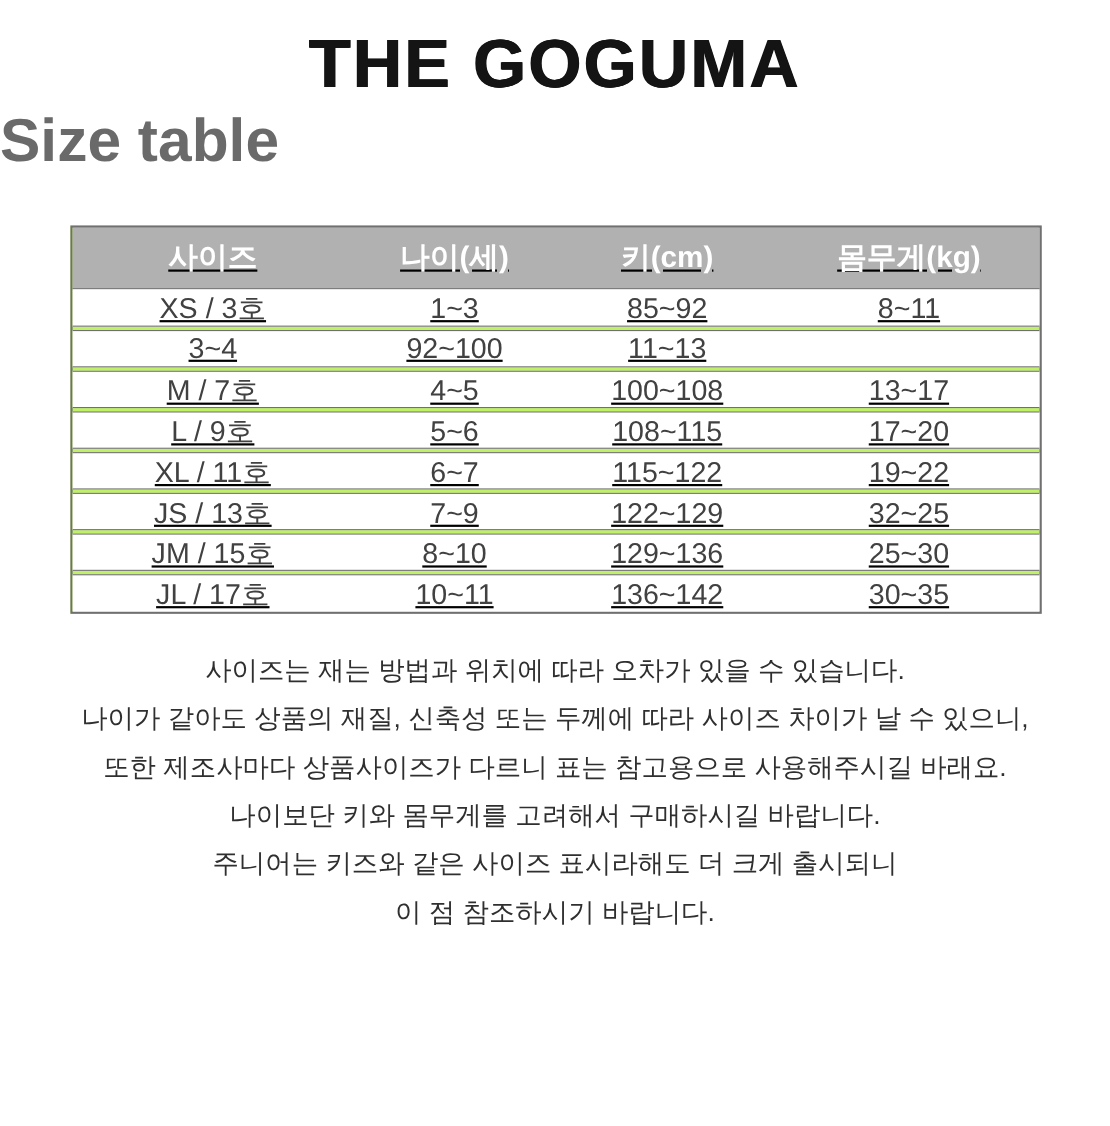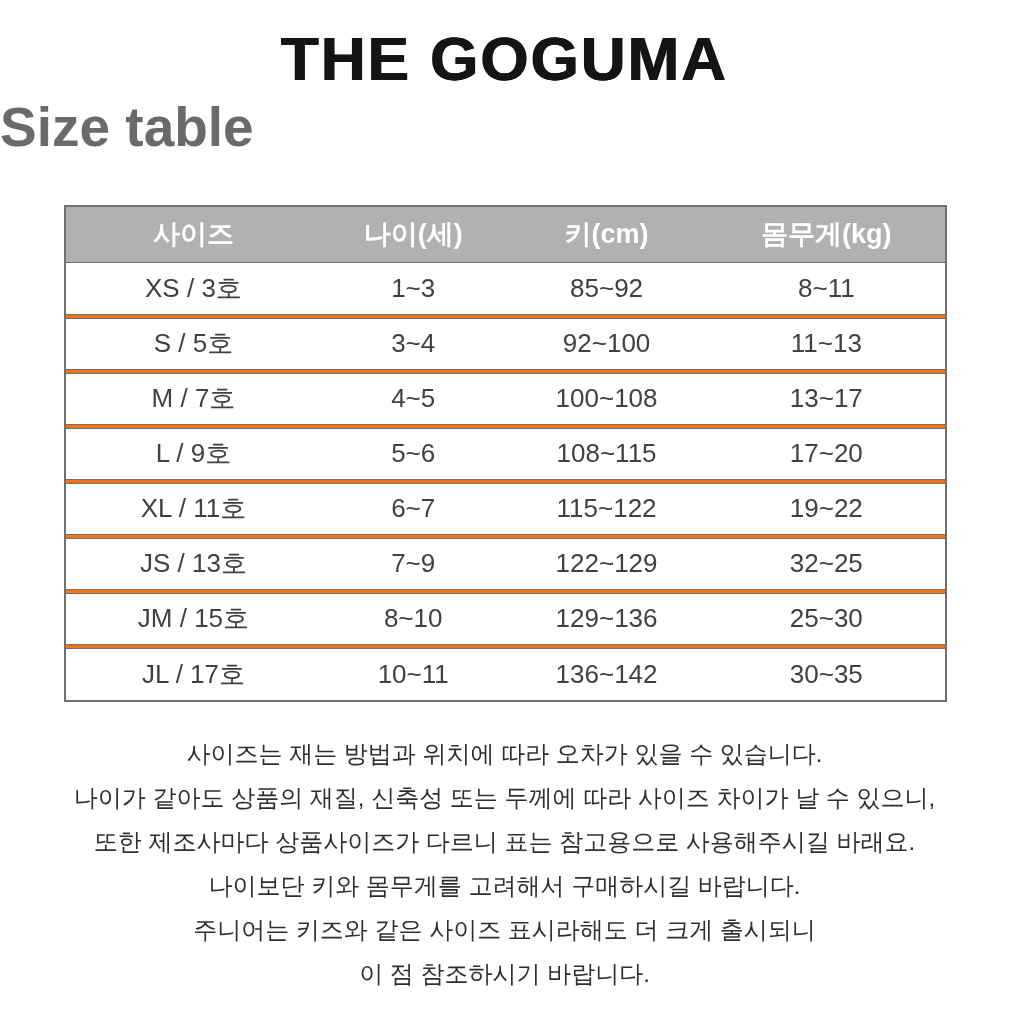--- a/index.html
+++ b/index.html
@@ -34,38 +34,39 @@
     font-weight:700;
     line-height:1.05;
     color:var(--subtitle-text);
     margin-top:8px;
   }
 
   .size-table{
     width:883px;
     margin:48px 0 0 64px;
     border:2px solid var(--table-border);
-    background:#f97316;
+    background:#bef264;
+    text-decoration:underline;
   }
   .t-row{
     display:grid;
     grid-template-columns:29% 21% 23% 27%;
     align-items:center;
     text-align:center;
   }
   .t-head{
     height:56px;
     background:var(--header-bg);
     color:var(--header-text);
     font-size:27px;
     font-weight:700;
     border-bottom:1px solid var(--table-border);
   }
   .t-body-row{
-    height:52px;
+    height:34px;
     font-size:26px;
     color:var(--cell-text);
     border-bottom:1px solid var(--table-border);
     background:#ffffff;
   }
   .t-body-row + .t-body-row{
     margin-top:3px;
     border-top:1px solid var(--table-border);
   }
   .t-body-row:last-child{border-bottom:none;}
@@ -96,21 +97,20 @@
     </div>
 
     <div class="t-row t-body-row">
       <div>XS / 3호</div>
       <div>1~3</div>
       <div>85~92</div>
       <div>8~11</div>
     </div>
 
     <div class="t-row t-body-row">
-      <div>S / 5호</div>
       <div>3~4</div>
       <div>92~100</div>
       <div>11~13</div>
     </div>
 
     <div class="t-row t-body-row">
       <div>M / 7호</div>
       <div>4~5</div>
       <div>100~108</div>
       <div>13~17</div>

